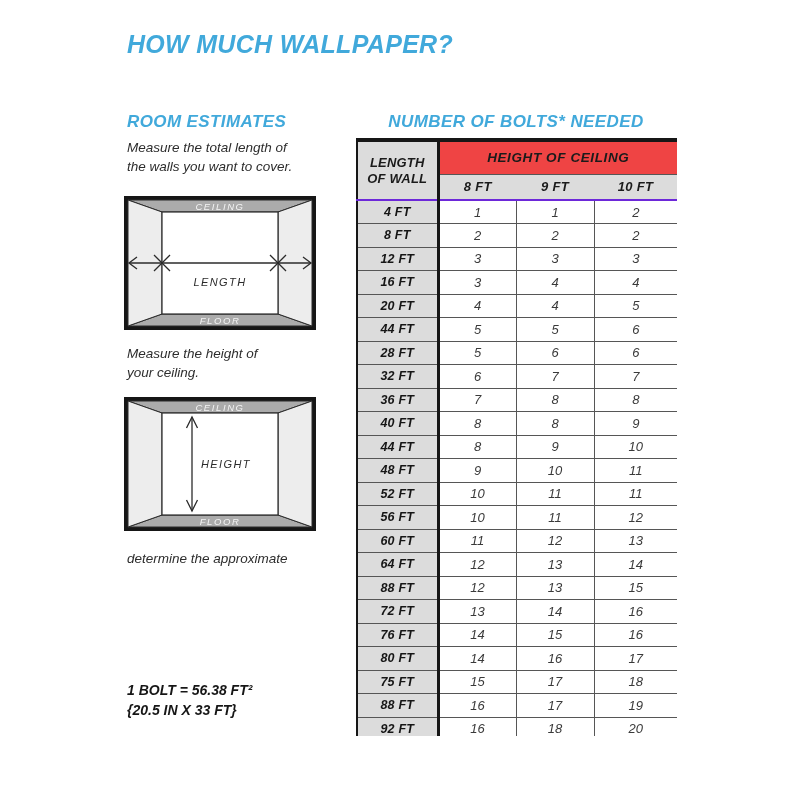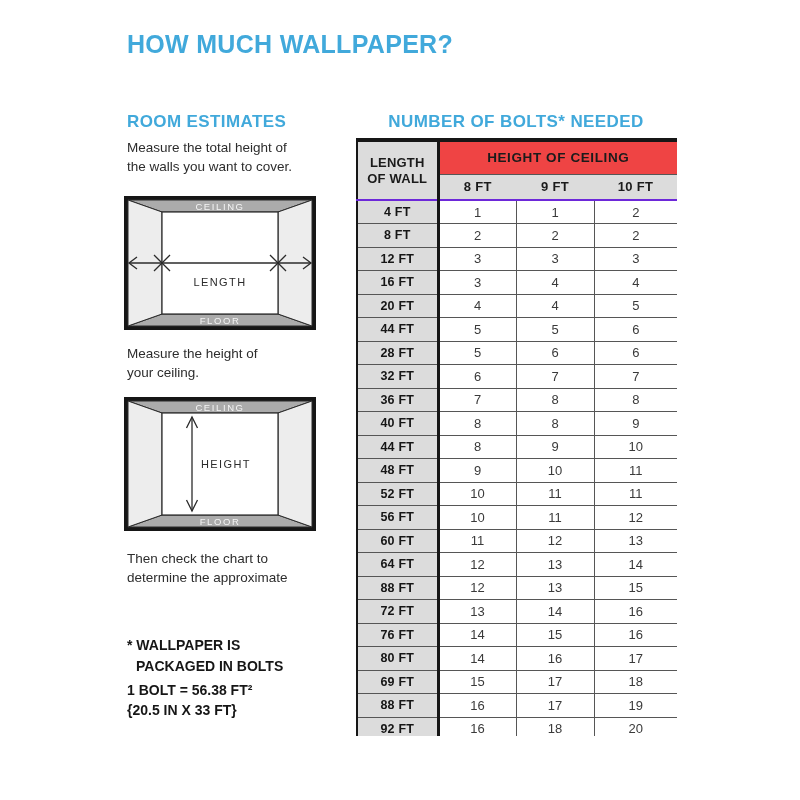--- a/index.html
+++ b/index.html
@@ -1,19 +1,19 @@
 <!DOCTYPE html>
 <html><head>
 <meta charset="utf-8">
 <style>
   * { margin:0; padding:0; box-sizing:border-box; }
   html,body { background:#ffffff; }
   .canvas {
     position:relative; width:800px; height:736px; background:#ffffff;
-    font-family:"Liberation Sans", sans-serif; overflow:hidden; color:#1b1b1b;
+    font-family:"Liberation Sans", sans-serif; overflow:hidden; color:#1b1b1b;font-style:italic;
   }
   .page-title {
     position:absolute; left:127px; top:30px;
     font-size:25px; font-weight:bold; letter-spacing:0.3px; color:#41A9DB;
   }
   .section-heading {
     position:absolute; font-size:17px; font-weight:bold; letter-spacing:0.4px; color:#41A9DB;
   }
   .room-heading { left:127px; top:112px; }
   .table-heading { left:356px; top:112px; width:320px; text-align:center; }
@@ -61,21 +61,21 @@
 </head>
 <body>
 
 <div class="canvas">
 
   <div class="page-title">HOW MUCH WALLPAPER?</div>
 
   <div class="section-heading room-heading">ROOM ESTIMATES</div>
 
   <div class="body-text step1">
-    <div>Measure the total height of</div>
+    <div>Measure the total length of</div>
     <div>the walls you want to cover.</div>
   </div>
 
   <svg class="diagram diagram-length" viewBox="0 0 192 134">
     <rect x="2" y="2" width="188" height="130" fill="#ffffff" stroke="#161616" stroke-width="4"></rect>
     <polygon points="4,4 188,4 154,16 38,16" fill="#ababab" stroke="#2b2b2b" stroke-width="1"></polygon>
     <polygon points="4,130 188,130 154,118 38,118" fill="#ababab" stroke="#2b2b2b" stroke-width="1"></polygon>
     <polygon points="4,4 38,16 38,118 4,130" fill="#ededed" stroke="#2b2b2b" stroke-width="1"></polygon>
     <polygon points="188,4 154,16 154,118 188,130" fill="#ededed" stroke="#2b2b2b" stroke-width="1"></polygon>
     <rect x="38" y="16" width="116" height="102" fill="#ffffff" stroke="#2b2b2b" stroke-width="1.2"></rect>
@@ -109,28 +109,23 @@
     <text x="96" y="127.5" class="dg-band-label">FLOOR</text>
     <g stroke="#2b2b2b" stroke-width="1.3" fill="none">
       <line x1="68" y1="20" x2="68" y2="114"></line>
       <polyline points="62.5,31 68,20 73.5,31"></polyline>
       <polyline points="62.5,103 68,114 73.5,103"></polyline>
     </g>
     <text x="102" y="71" class="dg-dim-label">HEIGHT</text>
   </svg>
 
   <div class="body-text step3">
-    <div>Then check the chart to</div>
     <div>determine the approximate</div>
   </div>
 
-  <div class="bold-note footnote">
-    <div>* WALLPAPER IS</div>
-    <div class="line2">PACKAGED IN BOLTS</div>
-  </div>
 
   <div class="bold-note bolt-info">
     <div>1 BOLT = 56.38 FT²</div>
     <div>{20.5 IN X 33 FT}</div>
   </div>
 
   <div class="section-heading table-heading">NUMBER OF BOLTS* NEEDED</div>
 
   <table class="bolts-table">
     <colgroup>
@@ -268,21 +263,21 @@
           <td class="data-cell">15</td>
           <td class="data-cell">16</td>
         </tr>
         <tr>
           <td class="wall-cell">80 FT</td>
           <td class="data-cell">14</td>
           <td class="data-cell">16</td>
           <td class="data-cell">17</td>
         </tr>
         <tr>
-          <td class="wall-cell">69 FT</td>
+          <td class="wall-cell">75 FT</td>
           <td class="data-cell">15</td>
           <td class="data-cell">17</td>
           <td class="data-cell">18</td>
         </tr>
         <tr>
           <td class="wall-cell">88 FT</td>
           <td class="data-cell">16</td>
           <td class="data-cell">17</td>
           <td class="data-cell">19</td>
         </tr>

